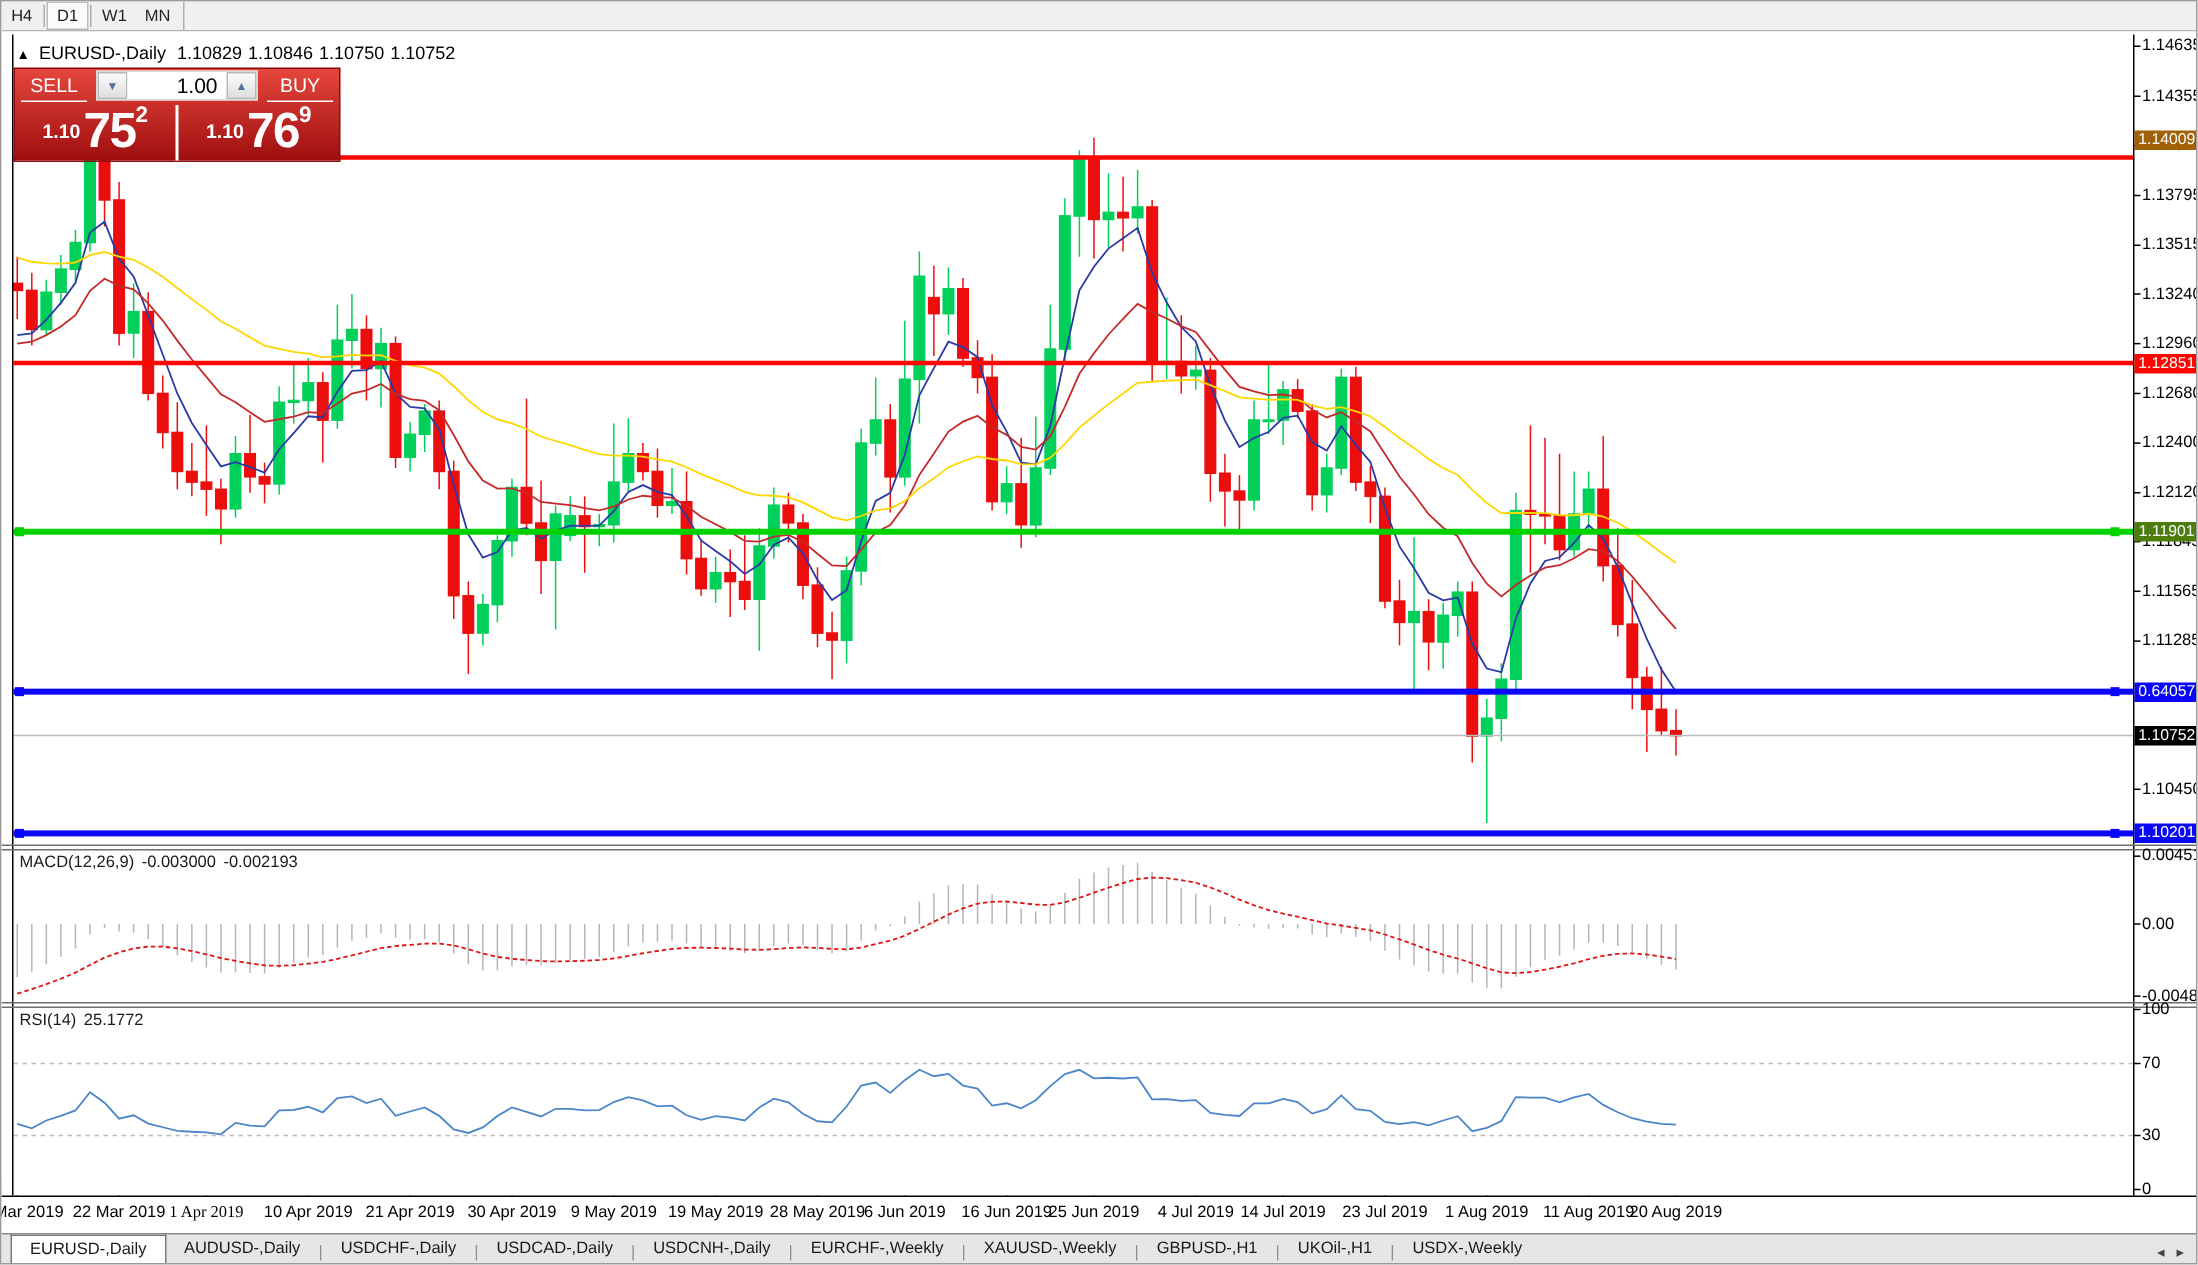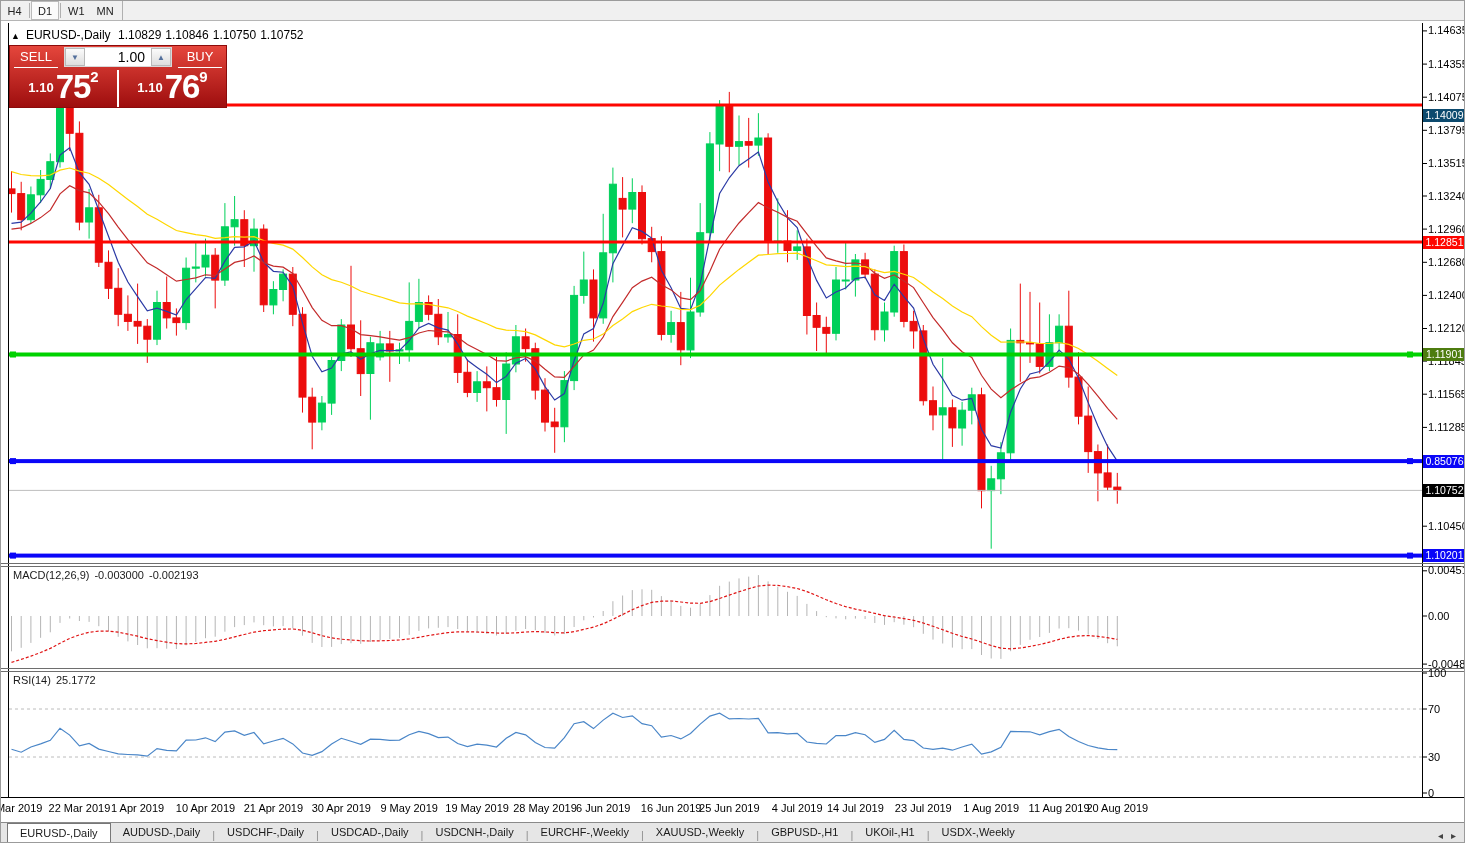--- a/index.html
+++ b/index.html
@@ -556,39 +556,39 @@
         <div class="tick-label" style="top:136.0px">1.13515</div>
         <div class="tick-label" style="top:168.5px">1.13240</div>
         <div class="tick-label" style="top:201.6px">1.12960</div>
         <div class="tick-label" style="top:234.8px">1.12680</div>
         <div class="tick-label" style="top:267.9px">1.12400</div>
         <div class="tick-label" style="top:301.0px">1.12120</div>
         <div class="tick-label" style="top:333.6px">1.11845</div>
         <div class="tick-label" style="top:366.7px">1.11565</div>
         <div class="tick-label" style="top:399.9px">1.11285</div>
         <div class="tick-label" style="top:498.7px">1.10450</div>
-        <div class="price-badge" style="top:88px;background:#0c4a6e">1.14009</div>
+        <div class="price-badge" style="top:66px;background:#a16207">1.14009</div>
         <div class="price-badge" style="top:214.5px;background:#fe0600">1.12851</div>
         <div class="price-badge" style="top:327.0px;background:#4d7c0f">1.11901</div>
-        <div class="price-badge" style="top:433.6px;background:#0a06f8">0.85076</div>
+        <div class="price-badge" style="top:433.6px;background:#0a06f8">0.64057</div>
         <div class="price-badge" style="top:528.1px;background:#0a06f8">1.10201</div>
         <div class="price-badge" style="top:462.9px;background:#000000">1.10752</div>
         <div class="ind-axis-label" style="top:543.3px">0.004517</div>
         <div class="ind-axis-label" style="top:588.5px">0.00</div>
         <div class="ind-axis-label" style="top:636.6px">-0.004806</div>
         <div class="ind-axis-label" style="top:645.5px">100</div>
         <div class="ind-axis-label" style="top:681.5px">70</div>
         <div class="ind-axis-label" style="top:729.5px">30</div>
         <div class="ind-axis-label" style="top:765.5px">0</div>
       </div>
 
     <div id="date-band">
         <div class="date-label" style="left: 10.5px;">13 Mar 2019</div>
         <div class="date-label" style="left: 78.4px;">22 Mar 2019</div>
-        <div class="date-label" style="left: 136.6px;">1 Apr 2019</div>
+        <div class="date-label" style="left: 136.6px; font-family: Liberation Serif, serif;">1 Apr 2019</div>
         <div class="date-label" style="left: 204.5px;">10 Apr 2019</div>
         <div class="date-label" style="left: 272.4px;">21 Apr 2019</div>
         <div class="date-label" style="left: 340.3px; text-align: right;">30 Apr 2019</div>
         <div class="date-label" style="left: 408.2px;">9 May 2019</div>
         <div class="date-label" style="left: 476.1px;">19 May 2019</div>
         <div class="date-label" style="left: 544px;">28 May 2019</div>
         <div class="date-label" style="left: 602.2px;">6 Jun 2019</div>
         <div class="date-label" style="left: 670.1px;">16 Jun 2019</div>
         <div class="date-label" style="left: 728.3px;">25 Jun 2019</div>
         <div class="date-label" style="left: 796.2px;">4 Jul 2019</div>

